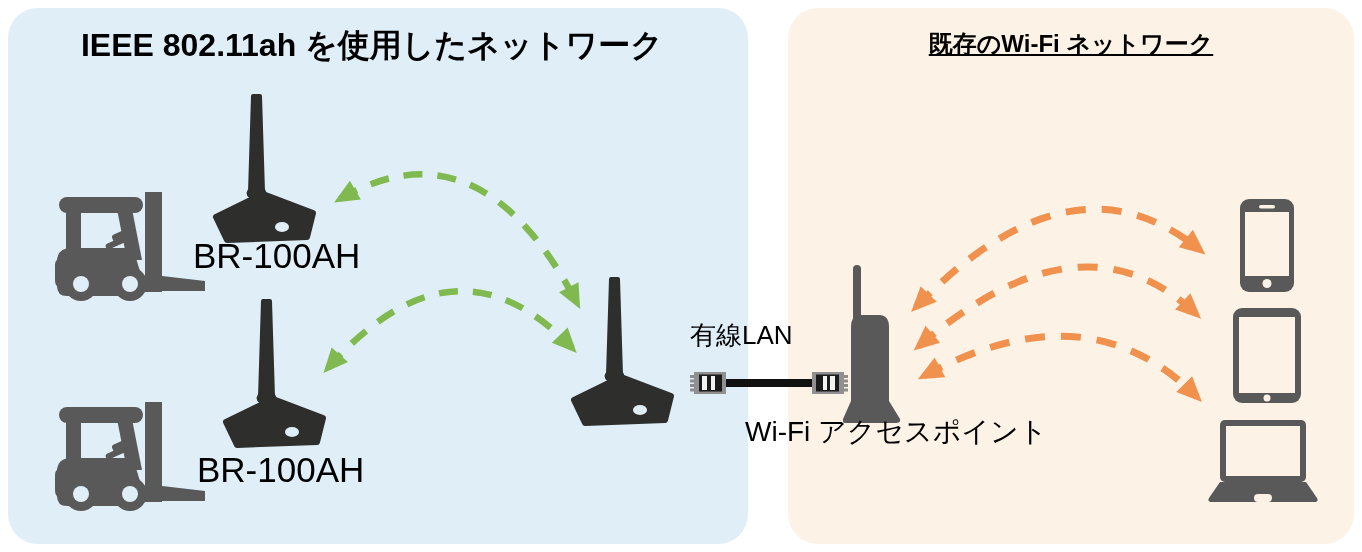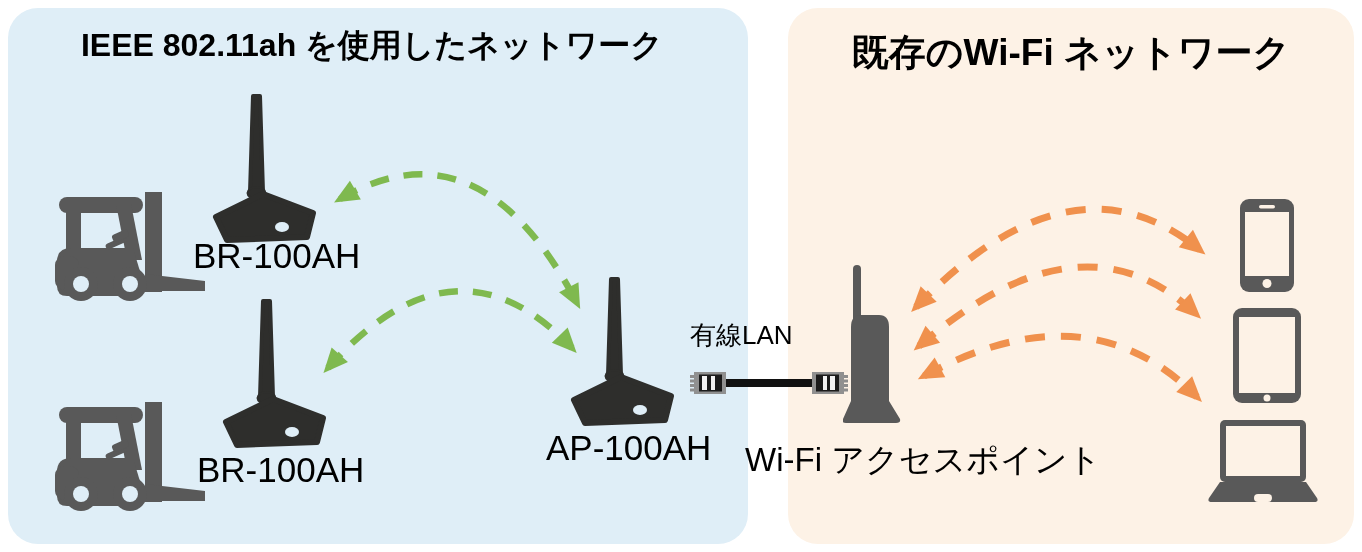--- a/index.html
+++ b/index.html
@@ -3,27 +3,27 @@
 <meta charset="utf-8">
 <style>
   html,body{margin:0;padding:0;background:#ffffff;}
   .stage{position:relative;width:1362px;height:552px;background:#ffffff;overflow:hidden;
          font-family:"Liberation Sans","DejaVu Sans",sans-serif;color:#000;}
   .panel{position:absolute;top:8px;height:536px;border-radius:30px;}
   .panel-left{left:8px;width:740px;background:var(--left-panel-bg,#DFEEF7);}
   .panel-right{left:788px;width:566px;background:var(--right-panel-bg,#FDF2E6);}
   .title{position:absolute;font-weight:bold;white-space:nowrap;text-align:center;color:var(--text,#000);}
   .title-left{top:24px;left:8px;width:728px;font-size:32px;}
-  .title-right{top:28px;left:788px;width:566px;font-size:37px;}
+  .title-right{top:28px;left:788px;width:566px;font-size:24px;text-decoration:underline;}
   .label{position:absolute;white-space:nowrap;color:var(--text,#000);font-size:35px;}
   .label-br1{left:193px;top:236px;}
   .label-br2{left:197px;top:450px;}
   .label-ap{left:546px;top:428px;}
   .label-lan{left:690px;top:318px;font-size:26px;}
-  .label-wifiap{left:745px;top:438px;font-size:33px;}
+  .label-wifiap{left:745px;top:413px;font-size:28px;}
   .icon{position:absolute;display:block;}
   .arcs{position:absolute;left:0;top:0;}
 </style>
 </head>
 <body>
 
 <div class="stage">
 
   <svg width="0" height="0" style="position:absolute" aria-hidden="true">
     <defs>
@@ -118,21 +118,20 @@
     </svg>
   <svg class="icon" style="left:222px;top:298px" width="105" height="150">
       <use href="#sym-station"></use>
     </svg>
   <svg class="icon" style="left:570px;top:276px" width="105" height="150">
       <use href="#sym-station"></use>
     </svg>
 
   <div class="label label-br1">BR-100AH</div>
   <div class="label label-br2">BR-100AH</div>
-  <div class="label label-ap">AP-100AH</div>
 
   <div class="label label-lan">有線LAN</div>
   <svg class="icon" style="left:690px;top:368px" width="158" height="30" viewBox="0 0 158 30">
     <g fill="#8d8d8d">
       <rect x="0" y="7" width="6" height="3"></rect>
         <rect x="0" y="11.5" width="6" height="3"></rect>
       <rect x="0" y="16" width="6" height="3"></rect>
         <rect x="0" y="20.5" width="6" height="3"></rect>
       <rect x="152" y="7" width="6" height="3"></rect>
         <rect x="152" y="11.5" width="6" height="3"></rect>

